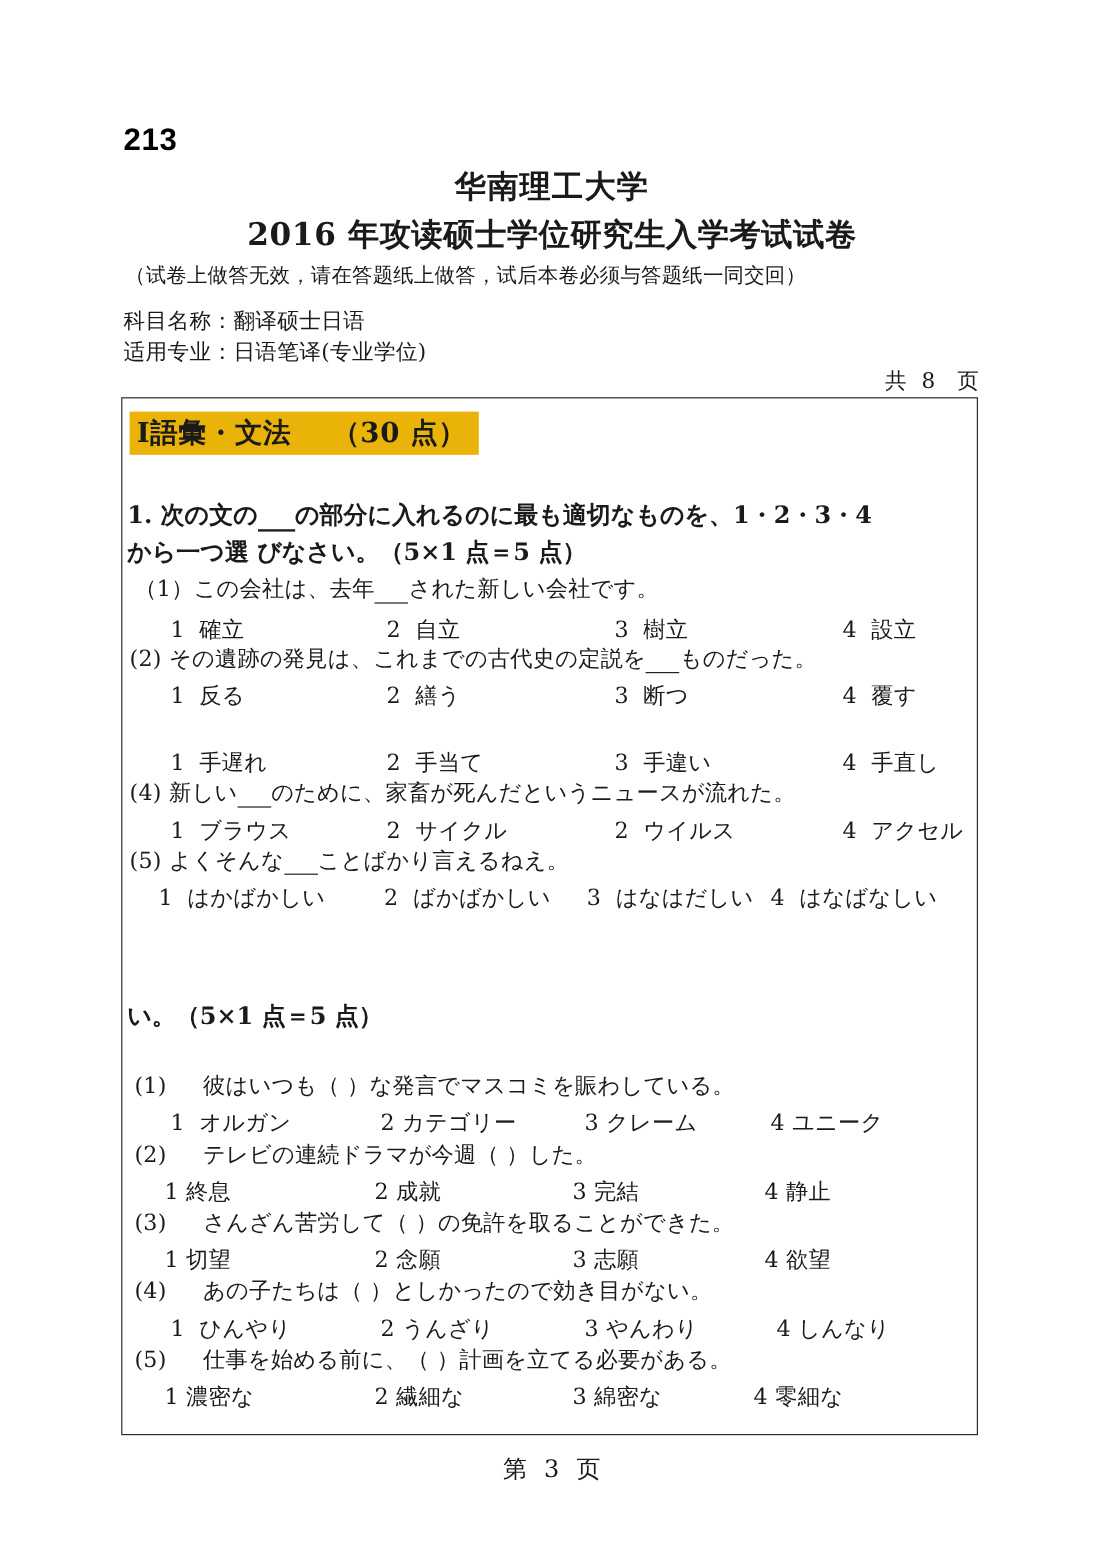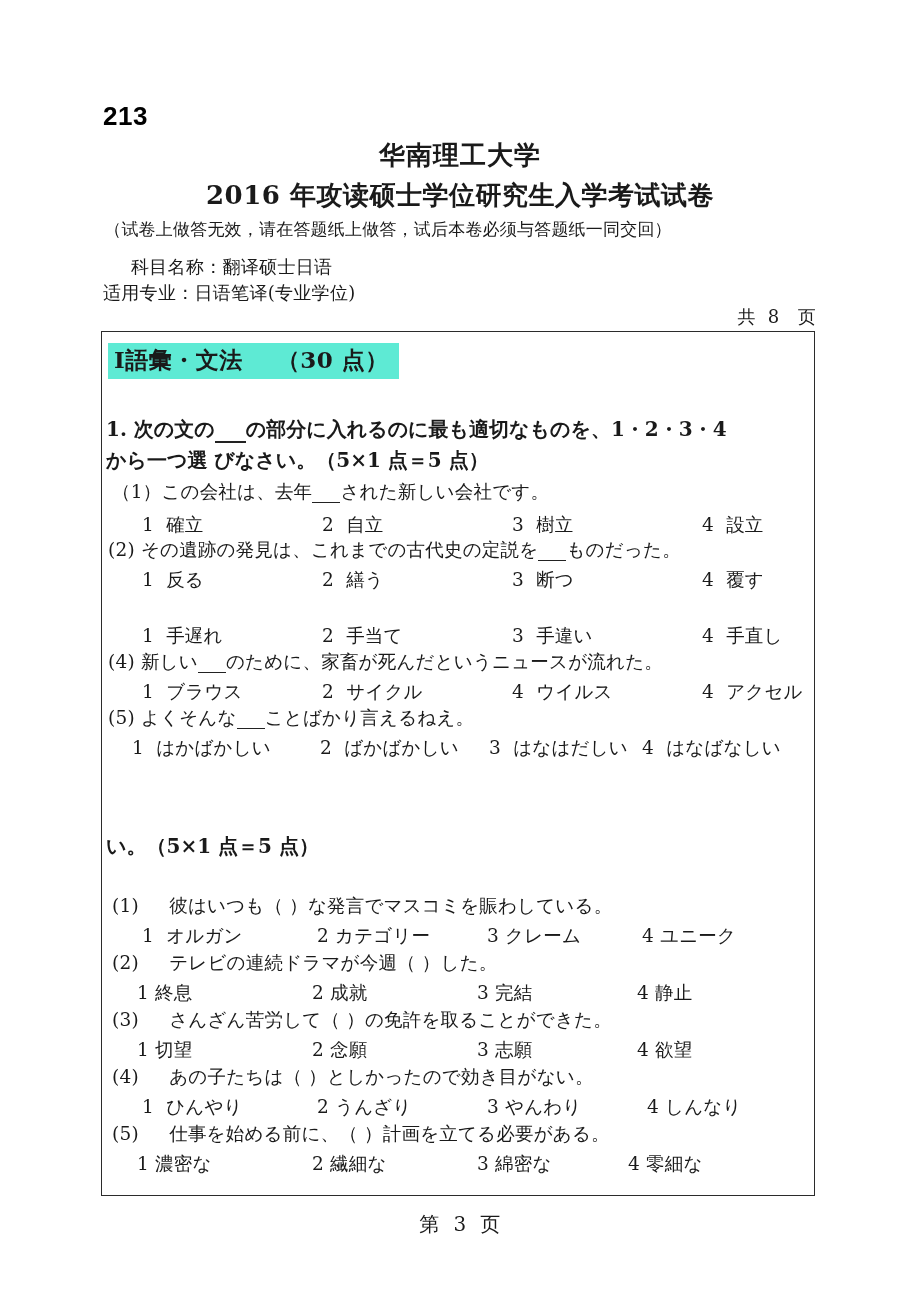--- a/index.html
+++ b/index.html
@@ -23,40 +23,40 @@
     text-align:center;font-size:26px;font-weight:700;letter-spacing:1px;
   }
   .exam-title{
     position:absolute;left:0;top:178px;width:920px;
     text-align:center;font-size:26px;font-weight:700;letter-spacing:.5px;
   }
   .notice{
     position:absolute;left:0;top:218px;width:776px;
     text-align:center;font-size:17px;letter-spacing:.2px;
   }
-  .meta1{position:absolute;left:103px;top:255px;font-size:18px;letter-spacing:.3px;margin-left:28px;}
+  .meta1{position:absolute;left:103px;top:255px;font-size:18px;letter-spacing:.3px;}
   .meta2{position:absolute;left:103px;top:281px;font-size:18px;letter-spacing:.3px;}
   .total-pages{
     position:absolute;right:104px;top:305px;
     font-size:18px;letter-spacing:.3px;white-space:pre;
   }
 
   
   .box{
     position:absolute;left:101px;top:331px;
     width:714px;height:865px;
     border:1.6px solid #2b2b2b;
     box-sizing:border-box;
     overflow:hidden;
   }
   .box-inner{position:relative;width:100%;height:100%;}
 
   .sec-head{
     position:absolute;left:6px;top:11px;
-    background:#5eead4;
+    background:#eab308;
     padding:2px 10px 3px 6px;
     font-size:23px;font-weight:700;letter-spacing:.5px;
     white-space:pre;
   }
 
   .qhead{
     position:absolute;left:4px;
     width:706px;
     font-size:20px;font-weight:700;
     line-height:31px;letter-spacing:0px;
@@ -127,21 +127,21 @@
         <span style="left:40px;">1  手遅れ</span>
         <span style="left:220px;">2  手当て</span>
         <span style="left:410px;">3  手違い</span>
         <span style="left:600px;">4  手直し</span>
       </div>
 
       <div class="stem" style="left:6px;top:318px;"><span>(4)</span> <span>新しい</span><span class="u"> </span><span>のために、家畜が死んだというニュースが流れた。</span></div>
       <div class="opts" style="left:0;top:347px;">
         <span style="left:40px;">1  ブラウス</span>
         <span style="left:220px;">2  サイクル</span>
-        <span style="left:410px;">4  ウイルス</span>
+        <span style="left:410px;">2  ウイルス</span>
         <span style="left:600px;">4  アクセル</span>
       </div>
 
       <div class="stem" style="left:6px;top:374px;"><span>(5)</span> <span>よくそんな</span><span class="u"> </span><span>ことばかり言えるねえ。</span></div>
       <div class="opts" style="left:0;top:403px;">
         <span style="left:30px;">1  はかばかしい</span>
         <span style="left:218px;">2  ばかばかしい</span>
         <span style="left:387px;">3  はなはだしい</span>
         <span style="left:540px;">4  はなばなしい</span>
       </div>

